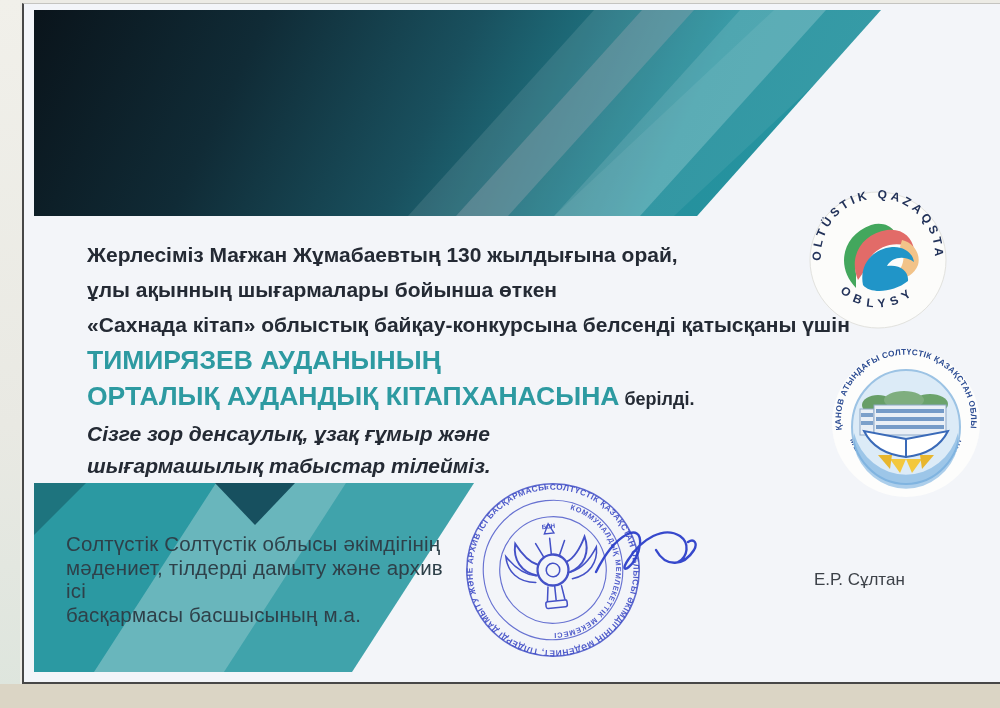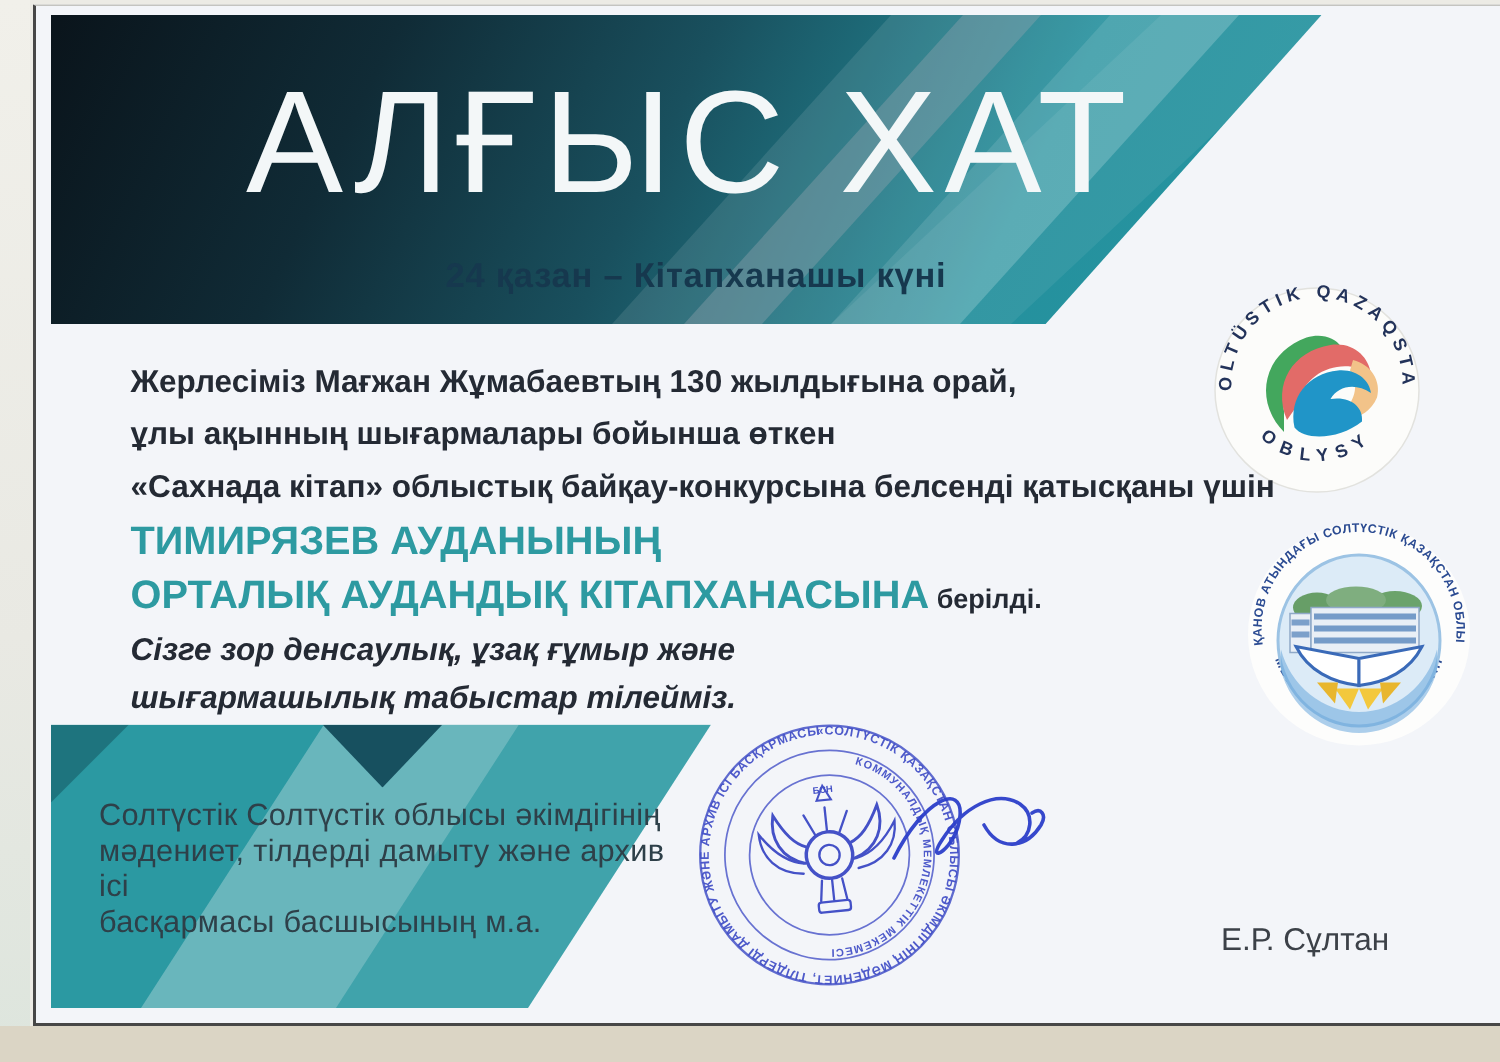--- a/index.html
+++ b/index.html
@@ -47,21 +47,21 @@
        clip-path:polygon(190px 189px,320px 189px,442px 0,312px 0);background:rgba(255,255,255,0.10);}
   .band .b3{position:absolute;left:0;top:0;width:100%;height:100%;
        clip-path:polygon(181px 0,261px 0,221px 42px);background:#17505f;}
   .band .b4{position:absolute;left:0;top:0;width:100%;height:100%;
        clip-path:polygon(0 0,52px 0,0 52px);background:rgba(16,70,82,0.45);}
 
   .signatory{position:absolute;left:42px;top:528px;width:400px;
        font-size:20.5px;line-height:23.5px;color:#30434b;font-weight:bold;
        letter-spacing:0.2px;}
   .signatory div{font-weight:normal;color:#2e4049;}
-  .sig-name{position:absolute;left:790px;top:566px;font-size:21px;color:#3c4148;margin-top:45px;}
+  .sig-name{position:absolute;left:790px;top:566px;font-size:17px;color:#3c4148;}
   .place-date{position:absolute;left:393px;top:637px;font-size:19.5px;color:#3a414b;}
 
   
   .logo-region{position:absolute;left:784px;top:186px;width:140px;height:140px;}
   .logo-library{position:absolute;left:806px;top:343px;width:152px;height:152px;}
   .stamp{position:absolute;left:437px;top:474px;width:184px;height:184px;transform:rotate(-6deg);opacity:0.92;}
   .signature{position:absolute;left:566px;top:506px;width:120px;height:90px;}
 </style>
 </head>
 <body>
@@ -69,22 +69,20 @@
 <div class="scan-strip-left"></div>
 <div class="scan-strip-bottom"></div>
 
 <div class="page">
 
   <div class="header">
     <div class="stripe s1"></div>
     <div class="stripe s2"></div>
     <div class="stripe s3"></div>
     <div class="stripe s4"></div>
-    <div class="title">АЛҒЫС ХАТ</div>
-    <div class="subtitle">24 қазан – Кітапханашы күні</div>
   </div>
 
   <svg class="logo-region" viewBox="0 0 140 140">
     <circle cx="70" cy="70" r="68" fill="#fcfcfa" stroke="#e2e2de" stroke-width="1"></circle>
     <defs>
       <path id="regTop" d="M 14,76 A 57,57 0 1 1 126,76"></path>
       <path id="regBottom" d="M 20,82 A 53,53 0 0 0 120,82"></path>
     </defs>
     <text font-size="12" font-weight="bold" fill="#23335a" letter-spacing="3.5">
       <textPath href="#regTop" startOffset="50%" text-anchor="middle">SOLTÜSTIK  QAZAQSTAN</textPath>

